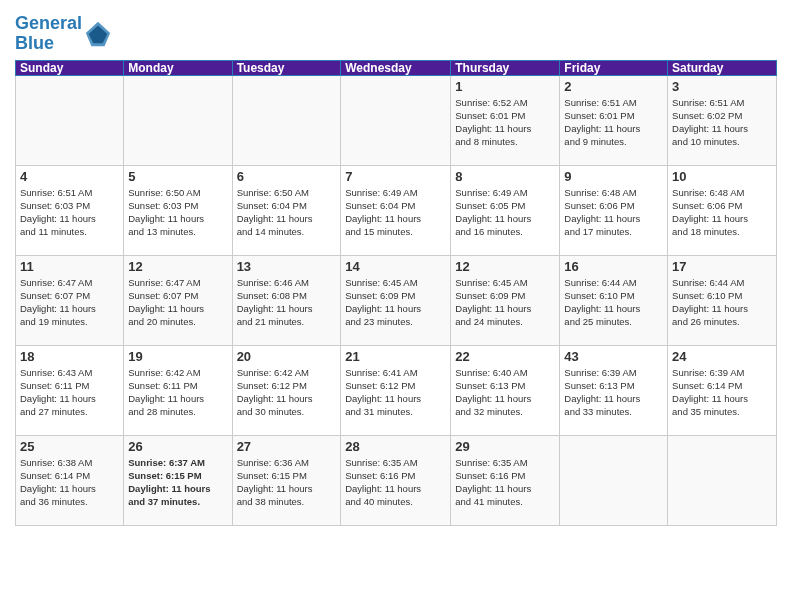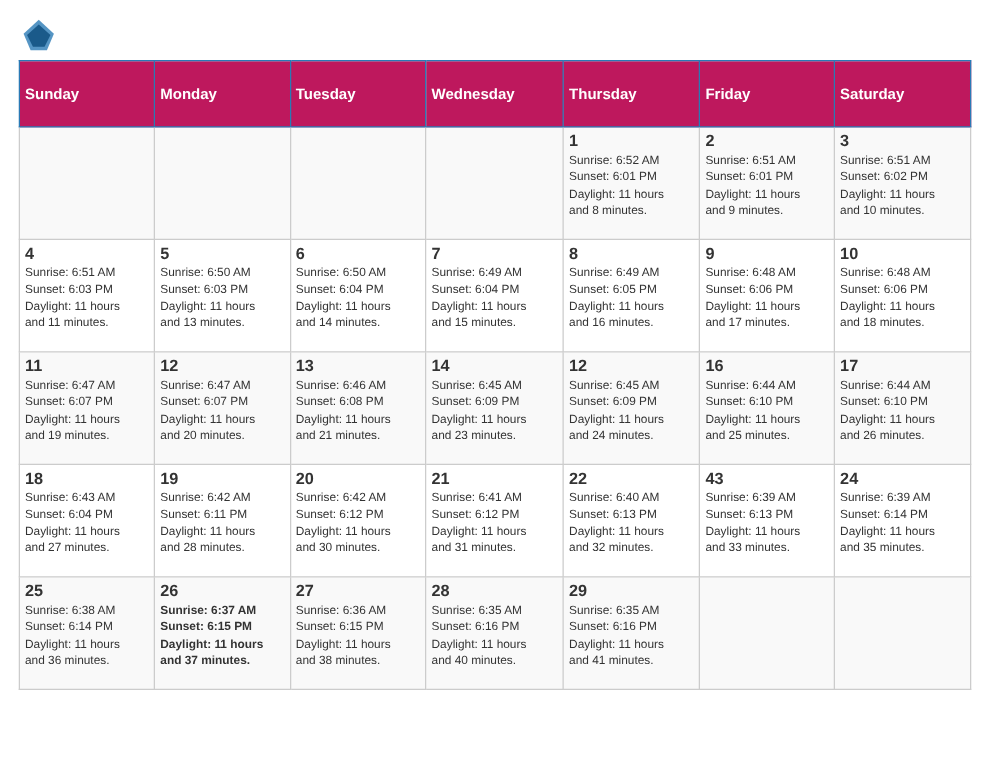--- a/index.html
+++ b/index.html
@@ -45,25 +45,25 @@
     }
     .cal-subtitle {
       font-size: 15px;
       color: #555;
     }
     table {
       width: 100%;
       border-collapse: collapse;
     }
     thead tr th {
-      background-color: #be185d;
+      background-color: #4c1d95;
       color: #fff;
       font-size: 12px;
       font-weight: bold;
-      padding: 19px 4px;
+      padding: 0 4px;
       text-align: left;
       border: 1px solid #2a7ab5;
     }
     tbody tr td {
       border: 1px solid #ccc;
       vertical-align: top;
       padding: 3px 4px;
       font-size: 10px;
       color: #333;
       width: 113px;
@@ -89,20 +89,26 @@
     }
     .empty-cell {
       background-color: #f9f9f9;
     }
   </style>
 </head>
 <body>
 
 <div class="header-area">
   <div class="logo">
+    <div>
+      <div class="logo-text">
+        <span>General</span><br>
+        <span style="color:#2a7ab5;">Blue</span>
+      </div>
+    </div>
     <svg class="logo-icon" viewBox="0 0 30 30" xmlns="http://www.w3.org/2000/svg">
       <polygon points="15,2 28,14 22,28 8,28 2,14" fill="#2a7ab5" opacity="0.8"></polygon>
       <polygon points="15,6 25,15 20,25 10,25 5,15" fill="#1a5a8a"></polygon>
     </svg>
   </div>
   <div class="title-area">
     <div class="cal-title"></div>
     <div class="cal-subtitle"></div>
   </div>
 </div>
@@ -246,21 +252,21 @@
           <div class="day-info" style="white-space: pre-line;">Sunrise: 6:44 AM
 Sunset: 6:10 PM
 Daylight: 11 hours
 and 26 minutes.</div>
         </td>
       </tr>
       <tr>
         <td>
           <span class="day-num">18</span>
           <div class="day-info" style="white-space: pre-line;">Sunrise: 6:43 AM
-Sunset: 6:04 PM
+Sunset: 6:11 PM
 Daylight: 11 hours
 and 27 minutes.</div>
         </td>
         <td>
           <span class="day-num">19</span>
           <div class="day-info" style="white-space: pre-line;">Sunrise: 6:42 AM
 Sunset: 6:11 PM
 Daylight: 11 hours
 and 28 minutes.</div>
         </td>

